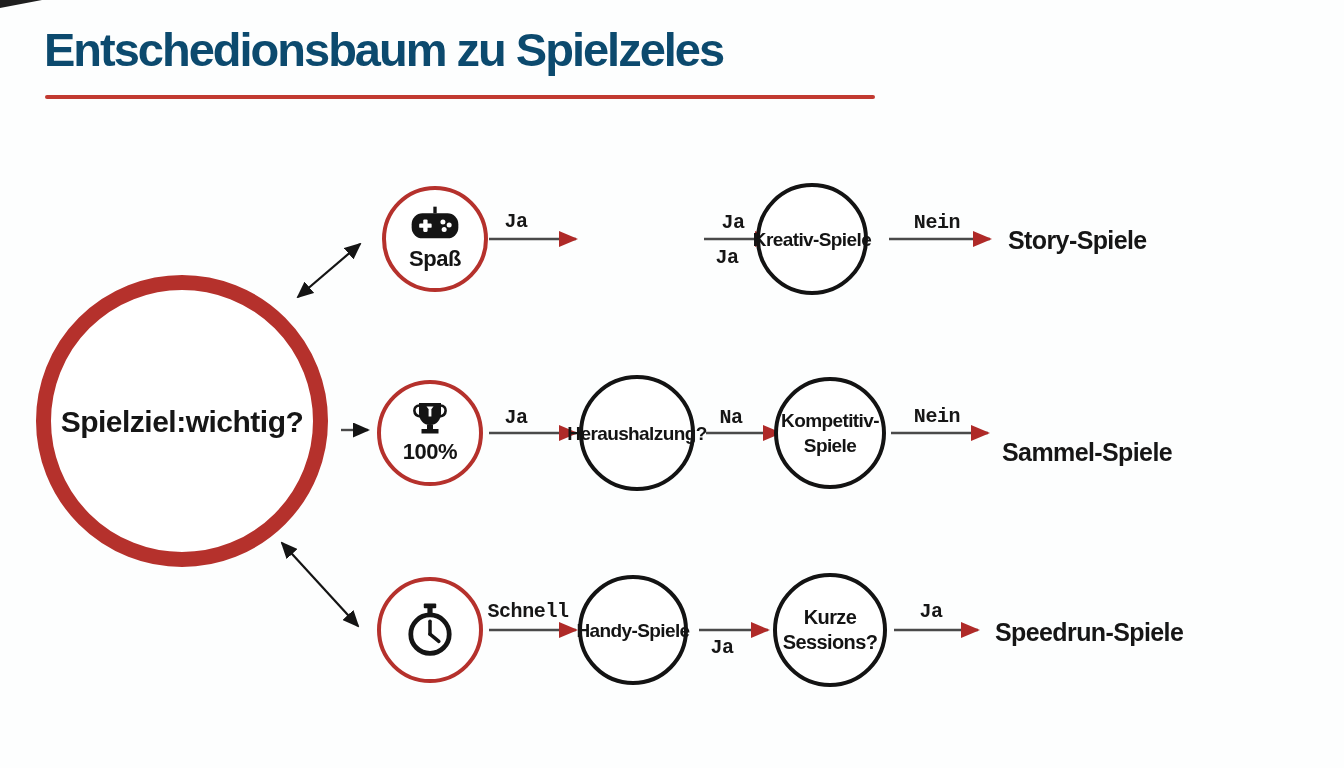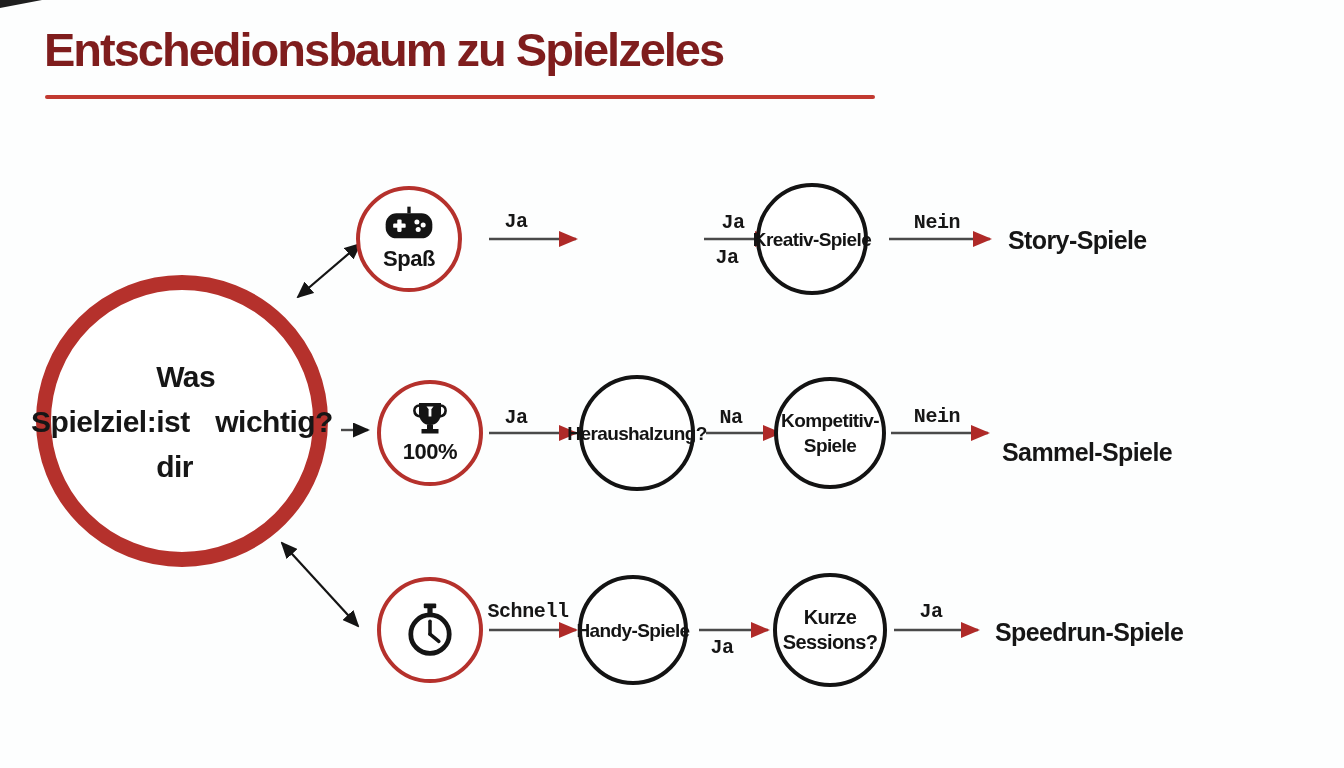--- a/index.html
+++ b/index.html
@@ -19,21 +19,21 @@
   .stage{position:absolute;left:0;top:0;width:1344px;height:768px;}
 
   
   .corner-sliver{position:absolute;left:0;top:0;width:0;height:0;
     border-top:8px solid #1f1f1f;border-right:42px solid transparent;}
 
   
   .title{
     position:absolute;left:44px;top:22px;
     font-size:47px;font-weight:800;letter-spacing:-2px;
-    color:#7f1d1d;white-space:nowrap;
+    color:#0c4a6e;white-space:nowrap;
   }
   .title-underline{
     position:absolute;left:45px;top:95px;width:830px;height:4px;
     background:#C23A31;border-radius:2px;
   }
 
   
   svg.wires{position:absolute;left:0;top:0;width:1344px;height:768px;pointer-events:none;}
 
   
@@ -100,25 +100,24 @@
     <line x1="706" y1="433" x2="780" y2="433" stroke="#4a4a4a" stroke-width="2.4" marker-end="url(#ah-red)"></line>
     <line x1="891" y1="433" x2="988" y2="433" stroke="#4a4a4a" stroke-width="2.4" marker-end="url(#ah-red)"></line>
 
     <line x1="489" y1="630" x2="576" y2="630" stroke="#4a4a4a" stroke-width="2.4" marker-end="url(#ah-red)"></line>
     <line x1="699" y1="630" x2="768" y2="630" stroke="#4a4a4a" stroke-width="2.4" marker-end="url(#ah-red)"></line>
     <line x1="894" y1="630" x2="978" y2="630" stroke="#4a4a4a" stroke-width="2.4" marker-end="url(#ah-red)"></line>
   </svg>
 
   <div class="root-node">
     <div class="root-line">Spielziel:</div>
-    <div class="root-line">Was ist dir</div>
     <div class="root-line">wichtig?</div>
   </div>
 
-  <div class="node red" style="left:356px;top:186px;width:106px;height:106px;">
+  <div class="node red" style="left:382px;top:186px;width:106px;height:106px;">
     <svg class="icon" width="50" height="38" viewBox="0 0 60 44">
       <rect x="28" y="0" width="4" height="8" fill="#141414"></rect>
       <rect x="2" y="8" width="56" height="30" rx="13" fill="#141414"></rect>
       <rect x="11" y="20.2" width="15" height="5.2" rx="1.4" fill="#fff"></rect>
       <rect x="15.9" y="15.3" width="5.2" height="15" rx="1.4" fill="#fff"></rect>
       <circle cx="39.5" cy="18.5" r="3" fill="#fff"></circle>
       <circle cx="47" cy="22" r="3" fill="#fff"></circle>
       <circle cx="41" cy="27.5" r="3" fill="#fff"></circle>
     </svg>
     <div class="src-label">Spaß</div>

